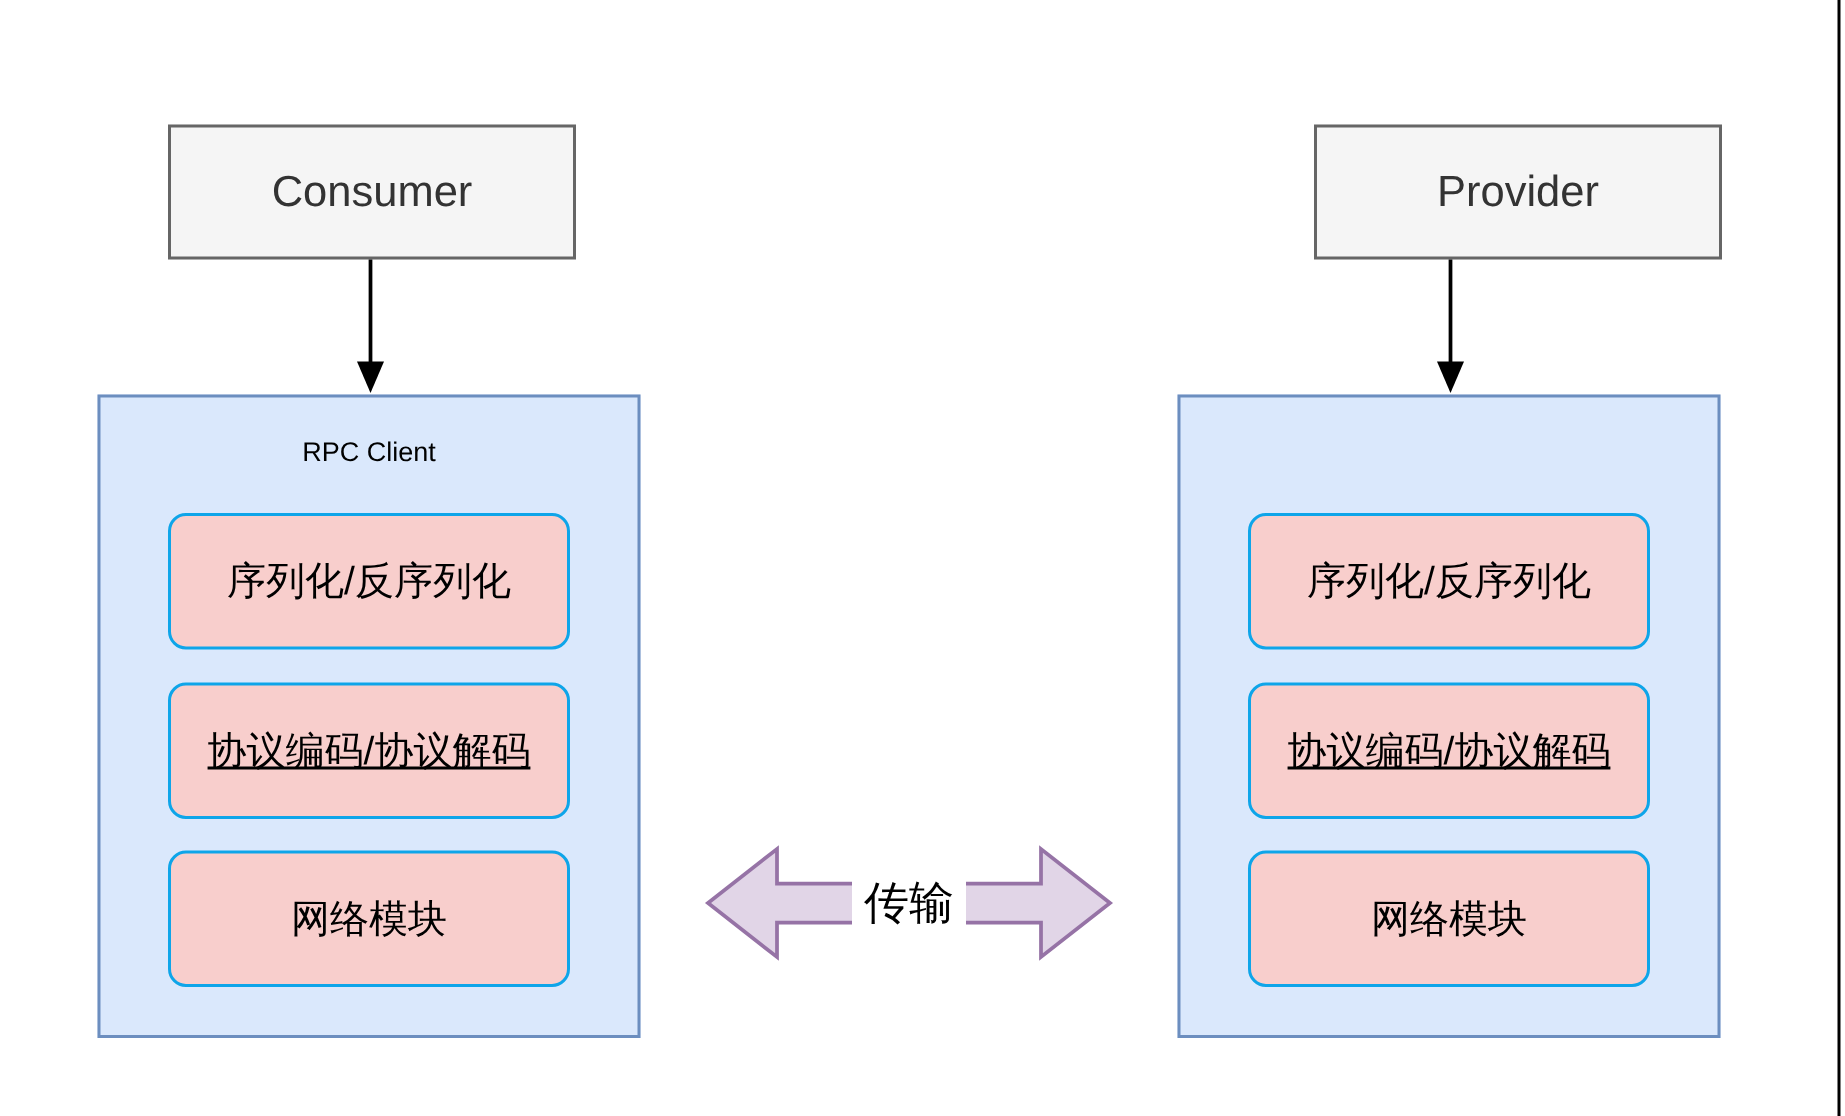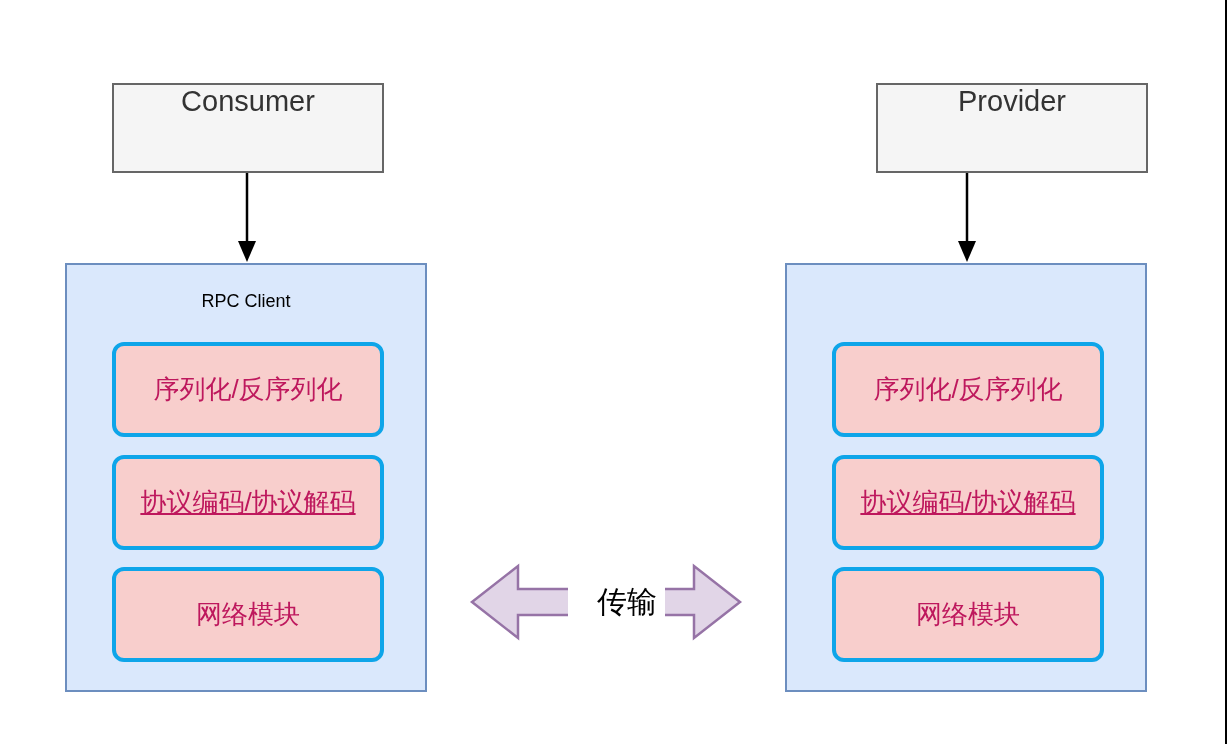--- a/index.html
+++ b/index.html
@@ -15,21 +15,21 @@
     background: #ffffff;
     overflow: hidden;
   }
   .actor-box {
     position: absolute;
     width: 268px;
     height: 86px;
     background: #f5f5f5;
     border: 2px solid #666666;
     display: flex;
-    align-items: flex-start;
+    align-items: center;
     justify-content: center;
     font-size: 29px;
     color: #333333;
     box-sizing: content-box;
   }
   #consumer-box { left: 112px; top: 83px; }
   #provider-box { left: 876px; top: 83px; }
 
   .panel {
     position: absolute;
@@ -50,27 +50,27 @@
     text-align: center;
     font-size: 18px;
     color: #000000;
   }
   .module-box {
     position: absolute;
     left: 45px;
     width: 264px;
     height: 87px;
     background: #f8cecc;
-    border: 4px solid #0ea5e9;
+    border: 2px solid #0ea5e9;
     border-radius: 12px;
     display: flex;
     align-items: center;
     justify-content: center;
     font-size: 26px;
-    color: #be185d;
+    color: #000000;
   }
   .module-1 { top: 77px; }
   .module-2 { top: 190px; text-decoration: underline; }
   .module-3 { top: 302px; }
 
   #connector-layer {
     position: absolute;
     left: 0;
     top: 0;
     width: 1230px;
@@ -82,21 +82,20 @@
     left: 568px;
     top: 583px;
     width: 76px;
     height: 38px;
     background: #ffffff;
     display: flex;
     align-items: center;
     justify-content: center;
     font-size: 30px;
     color: #000000;
-    padding-left: 21px;
   }
   #page-edge-line {
     position: absolute;
     left: 1225px;
     top: 0;
     width: 2px;
     height: 744px;
     background: #000000;
   }
 </style>

